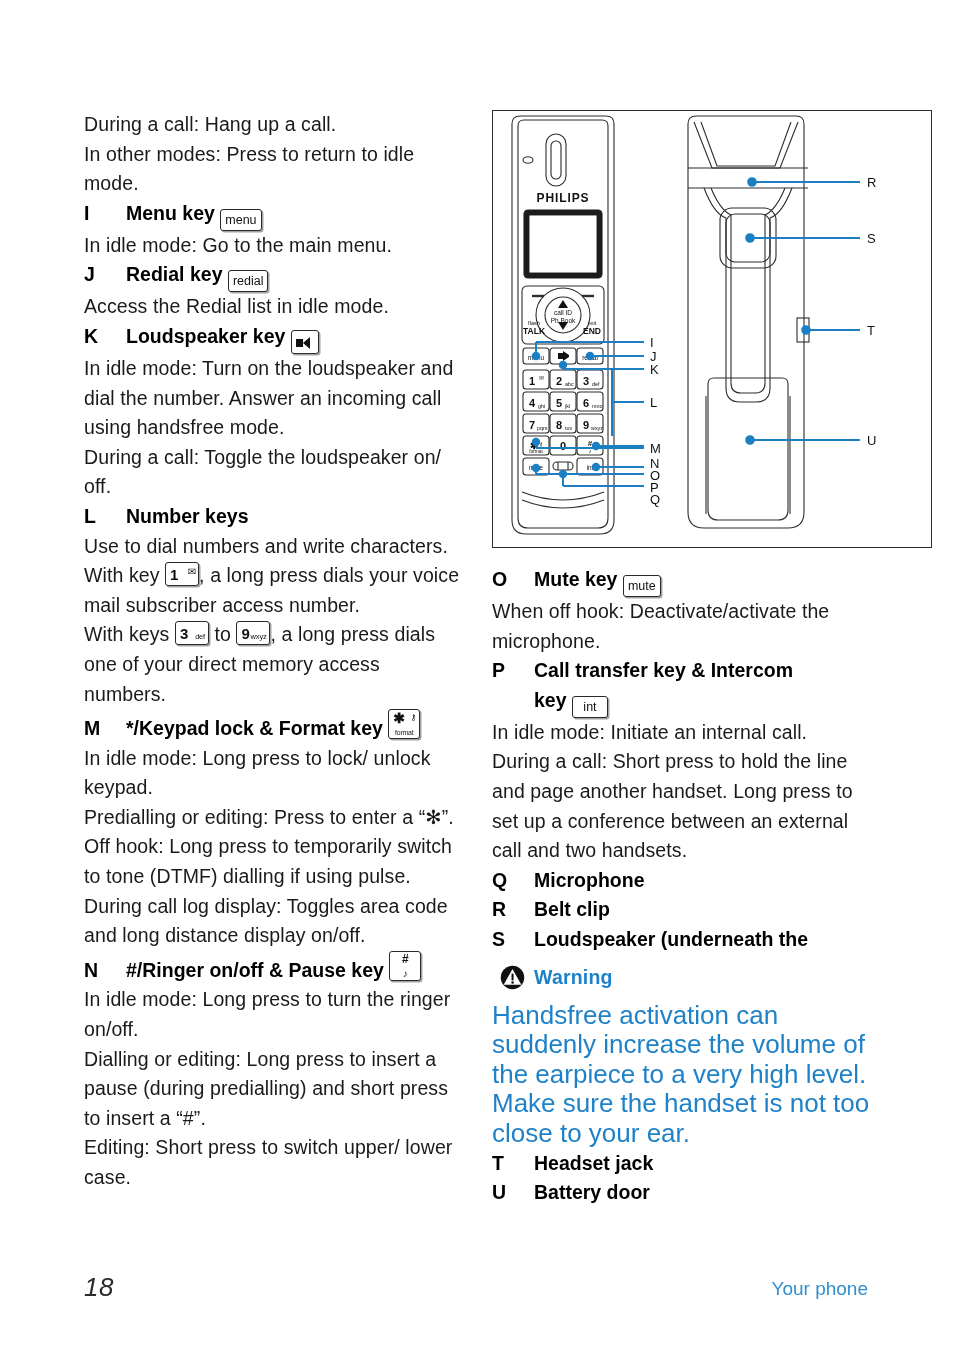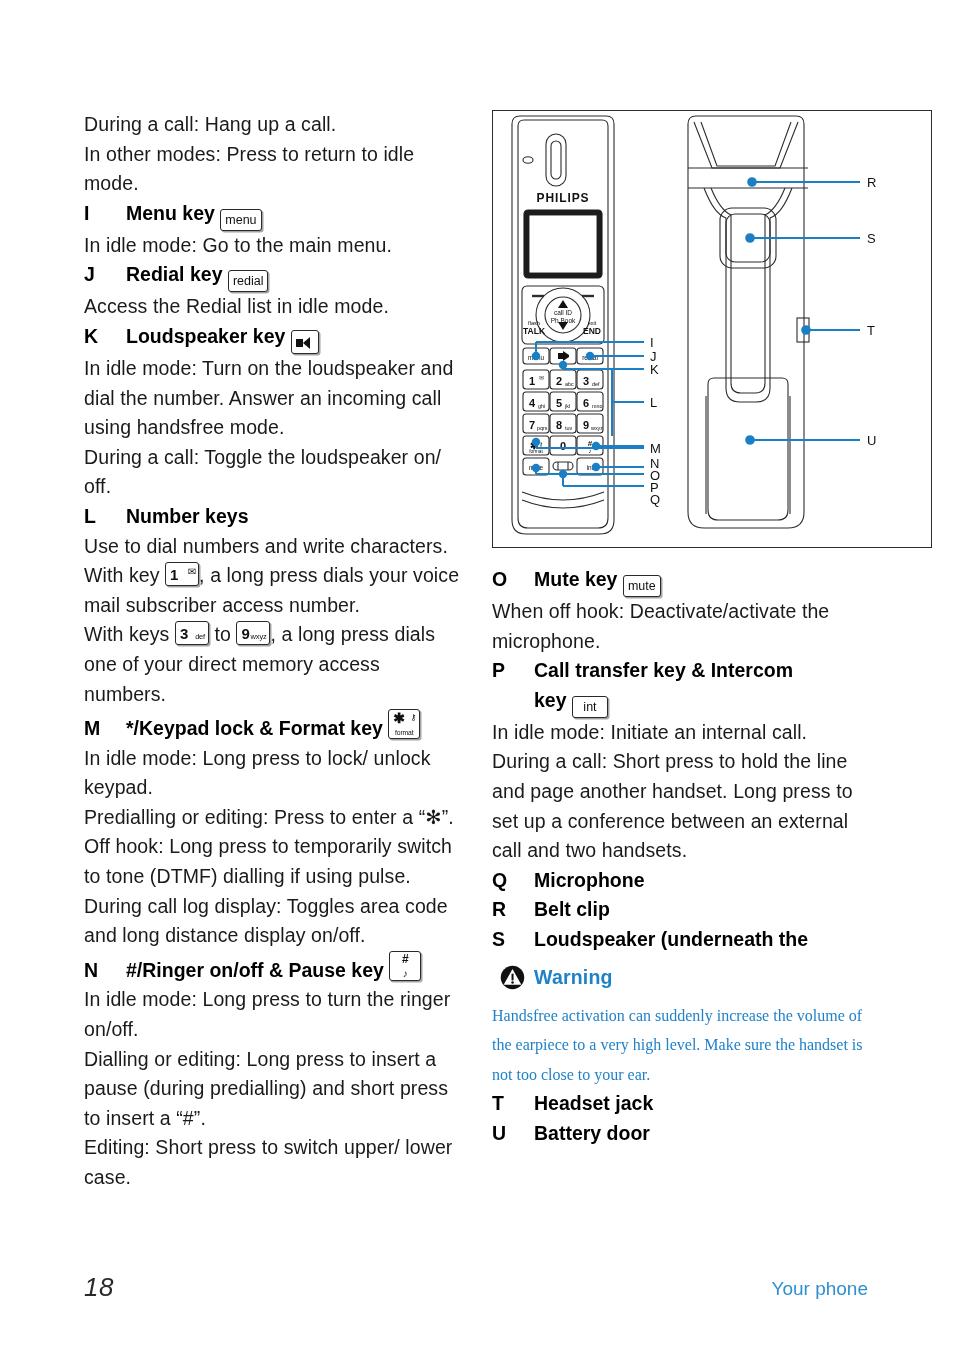--- a/index.html
+++ b/index.html
@@ -203,25 +203,24 @@
     width: 25px;
     height: 25px;
   }
   .warn-title {
     font-size: 19.5px;
     font-weight: bold;
     color: #1f82c8;
     letter-spacing: 0.2px;
   }
   .warn-body {
-    font-size: 16px;
+    font-size: 26px;
     line-height: 29.6px;
     color: #1f82c8;
     margin: 0;
-    font-family: Liberation Serif, serif;
   }
 
   
   .figure {
     position: absolute;
     left: 492px;
     top: 110px;
     width: 440px;
     height: 440px;
   }

